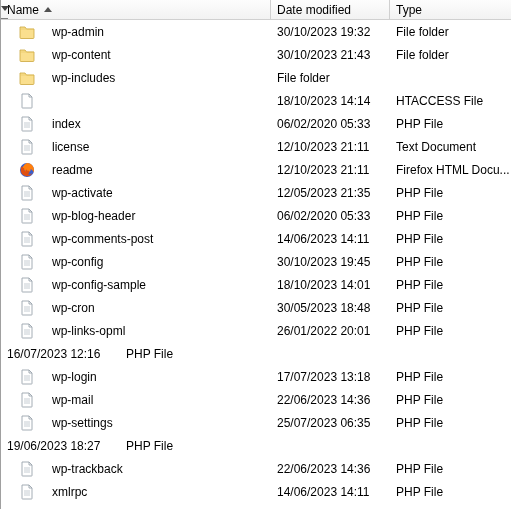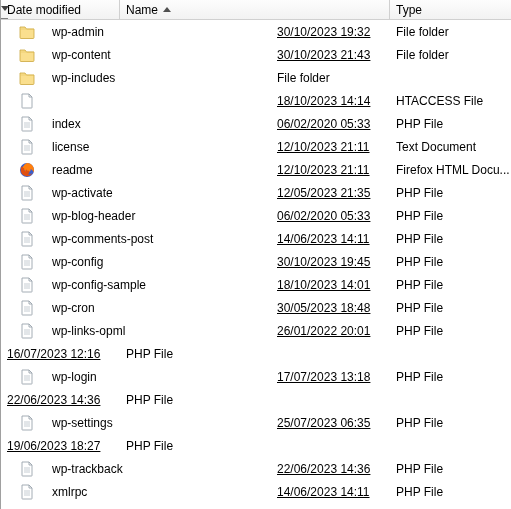--- a/index.html
+++ b/index.html
@@ -83,40 +83,40 @@
     display: flex;
     align-items: center;
     padding: 0 6px;
     white-space: nowrap;
     overflow: hidden;
     text-overflow: ellipsis;
     font-size: 12px;
     color: #000;
   }
   .cell.name { width: 270px; padding-left: 18px; gap: 17px; }
-  .cell.date { width: 119px; text-decoration: underline; }
+  .cell.date { width: 119px; }
   .cell.type { flex: 1; }
   .icon { width: 16px; height: 16px; flex-shrink: 0; display: block; }
 </style>
 </head>
 <body>
 
 <div class="outer">
   <div class="left-gutter">
     <div class="tri"></div>
     <div class="sep"></div>
   </div>
   <div class="panel">
     <div class="header">
-      <div class="hcol col-date">
-        <span>Date modified</span>
-      </div>
       <div class="hcol col-name sortable">
         <span>Name</span>
         <span class="sort-ind"></span>
+      </div>
+      <div class="hcol col-date">
+        <span>Date modified</span>
       </div>
       <div class="hcol col-type">
         <span>Type</span>
       </div>
     </div>
     <div class="rows" id="rows">
         <div class="row">
           <div class="cell name">
             <svg class="icon" viewBox="0 0 16 16">
               <use href="#ico-folder"></use>
@@ -263,20 +263,26 @@
           <div class="cell name">
             <svg class="icon" viewBox="0 0 16 16">
               <use href="#ico-file"></use>
             </svg>
             <span>wp-login</span>
           </div>
           <div class="cell date">17/07/2023 13:18</div>
           <div class="cell type">PHP File</div>
         </div>
         <div class="row">
+          <div class="cell name">
+            <svg class="icon" viewBox="0 0 16 16">
+              <use href="#ico-file"></use>
+            </svg>
+            <span>wp-mail</span>
+          </div>
           <div class="cell date">22/06/2023 14:36</div>
           <div class="cell type">PHP File</div>
         </div>
         <div class="row">
           <div class="cell name">
             <svg class="icon" viewBox="0 0 16 16">
               <use href="#ico-file"></use>
             </svg>
             <span>wp-settings</span>
           </div>

